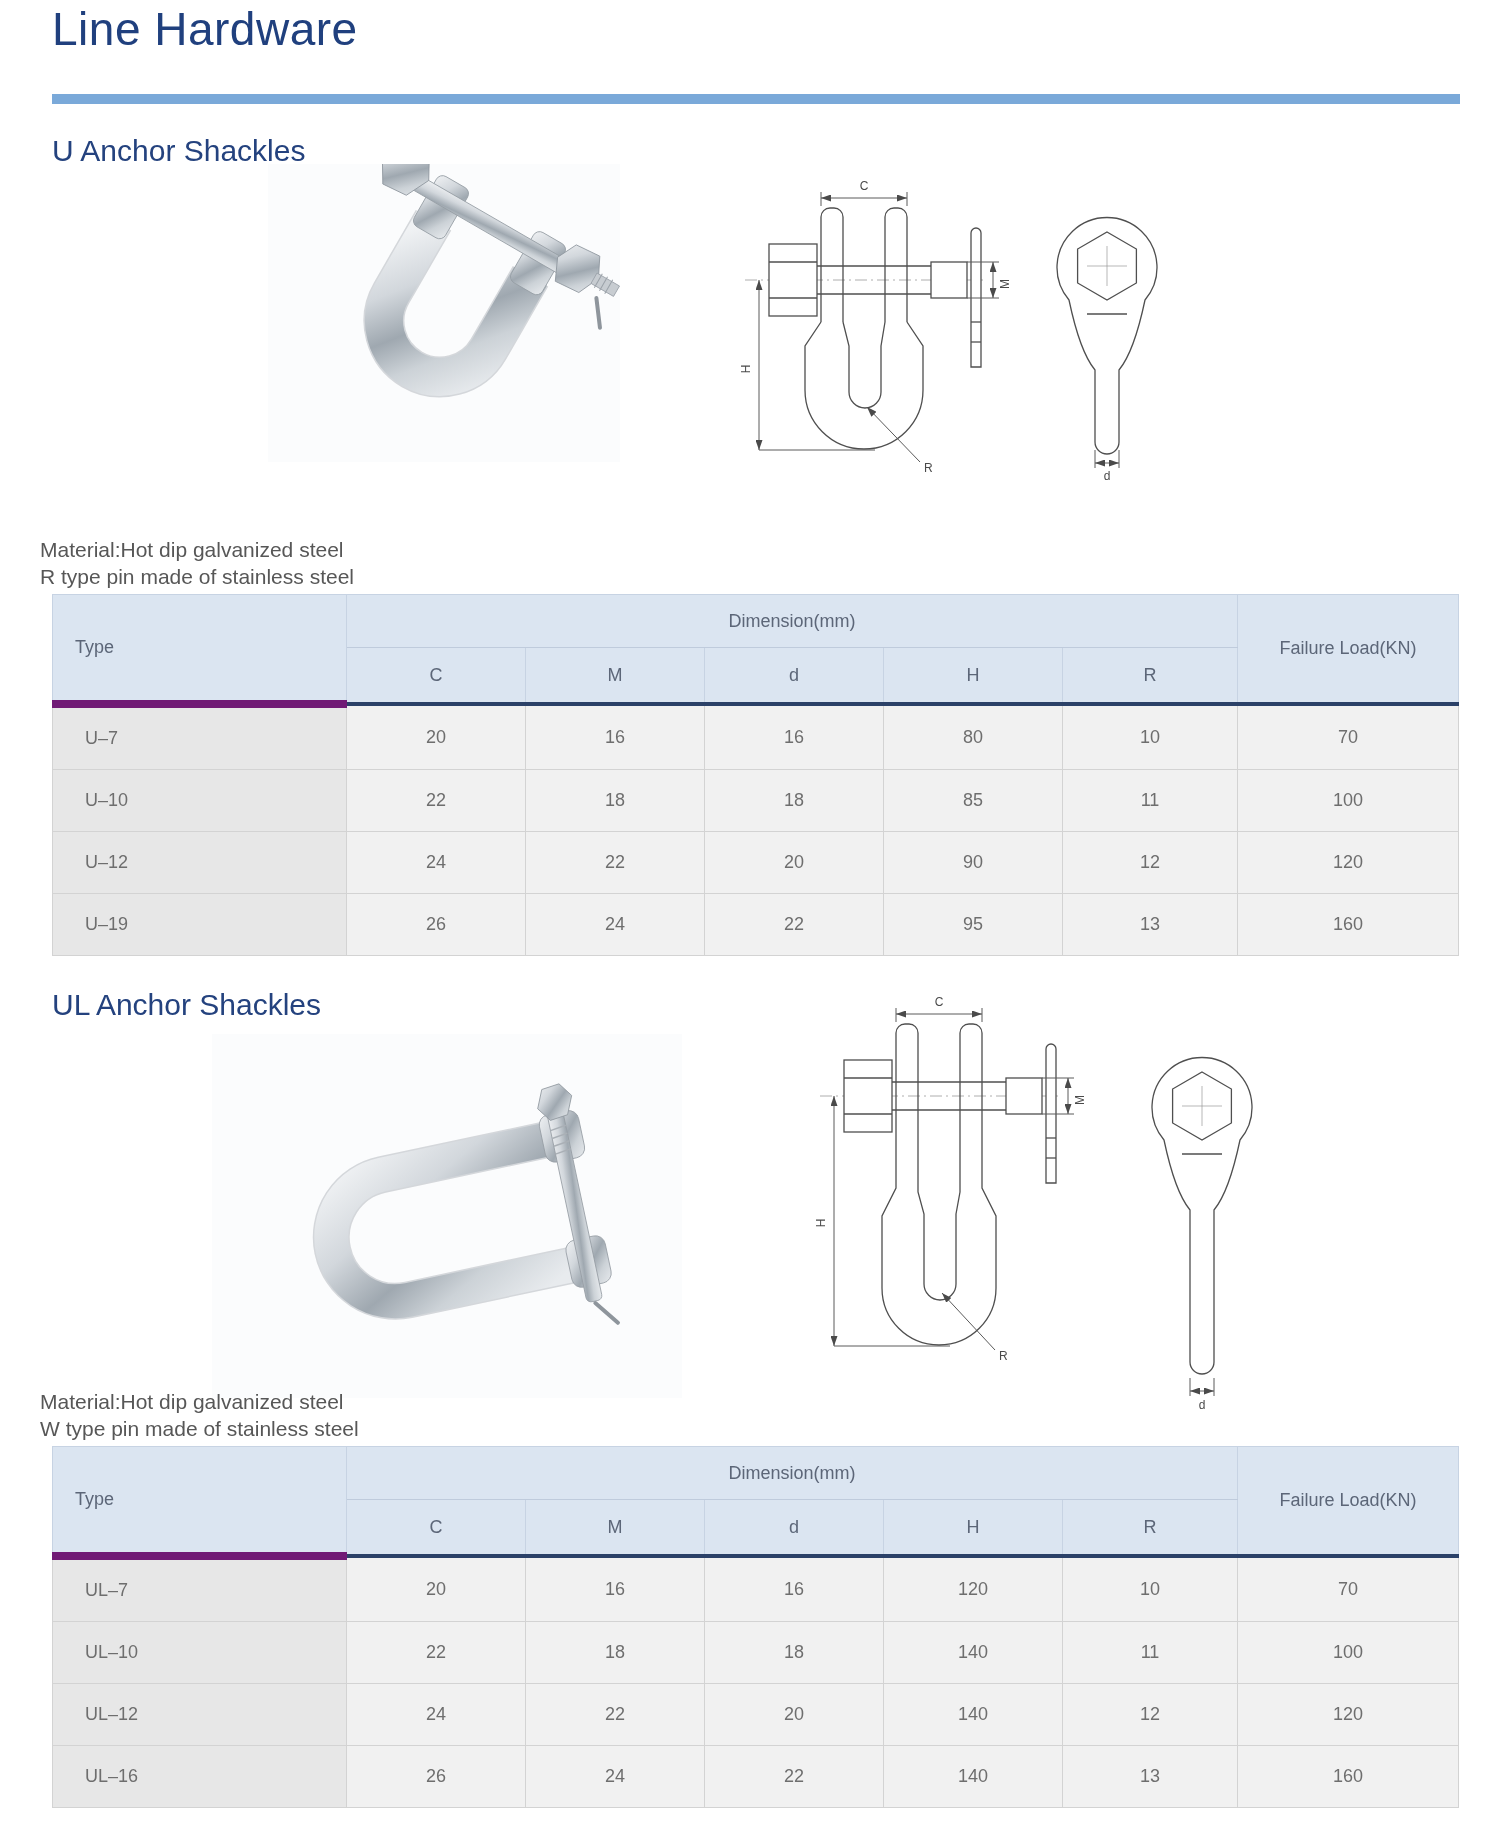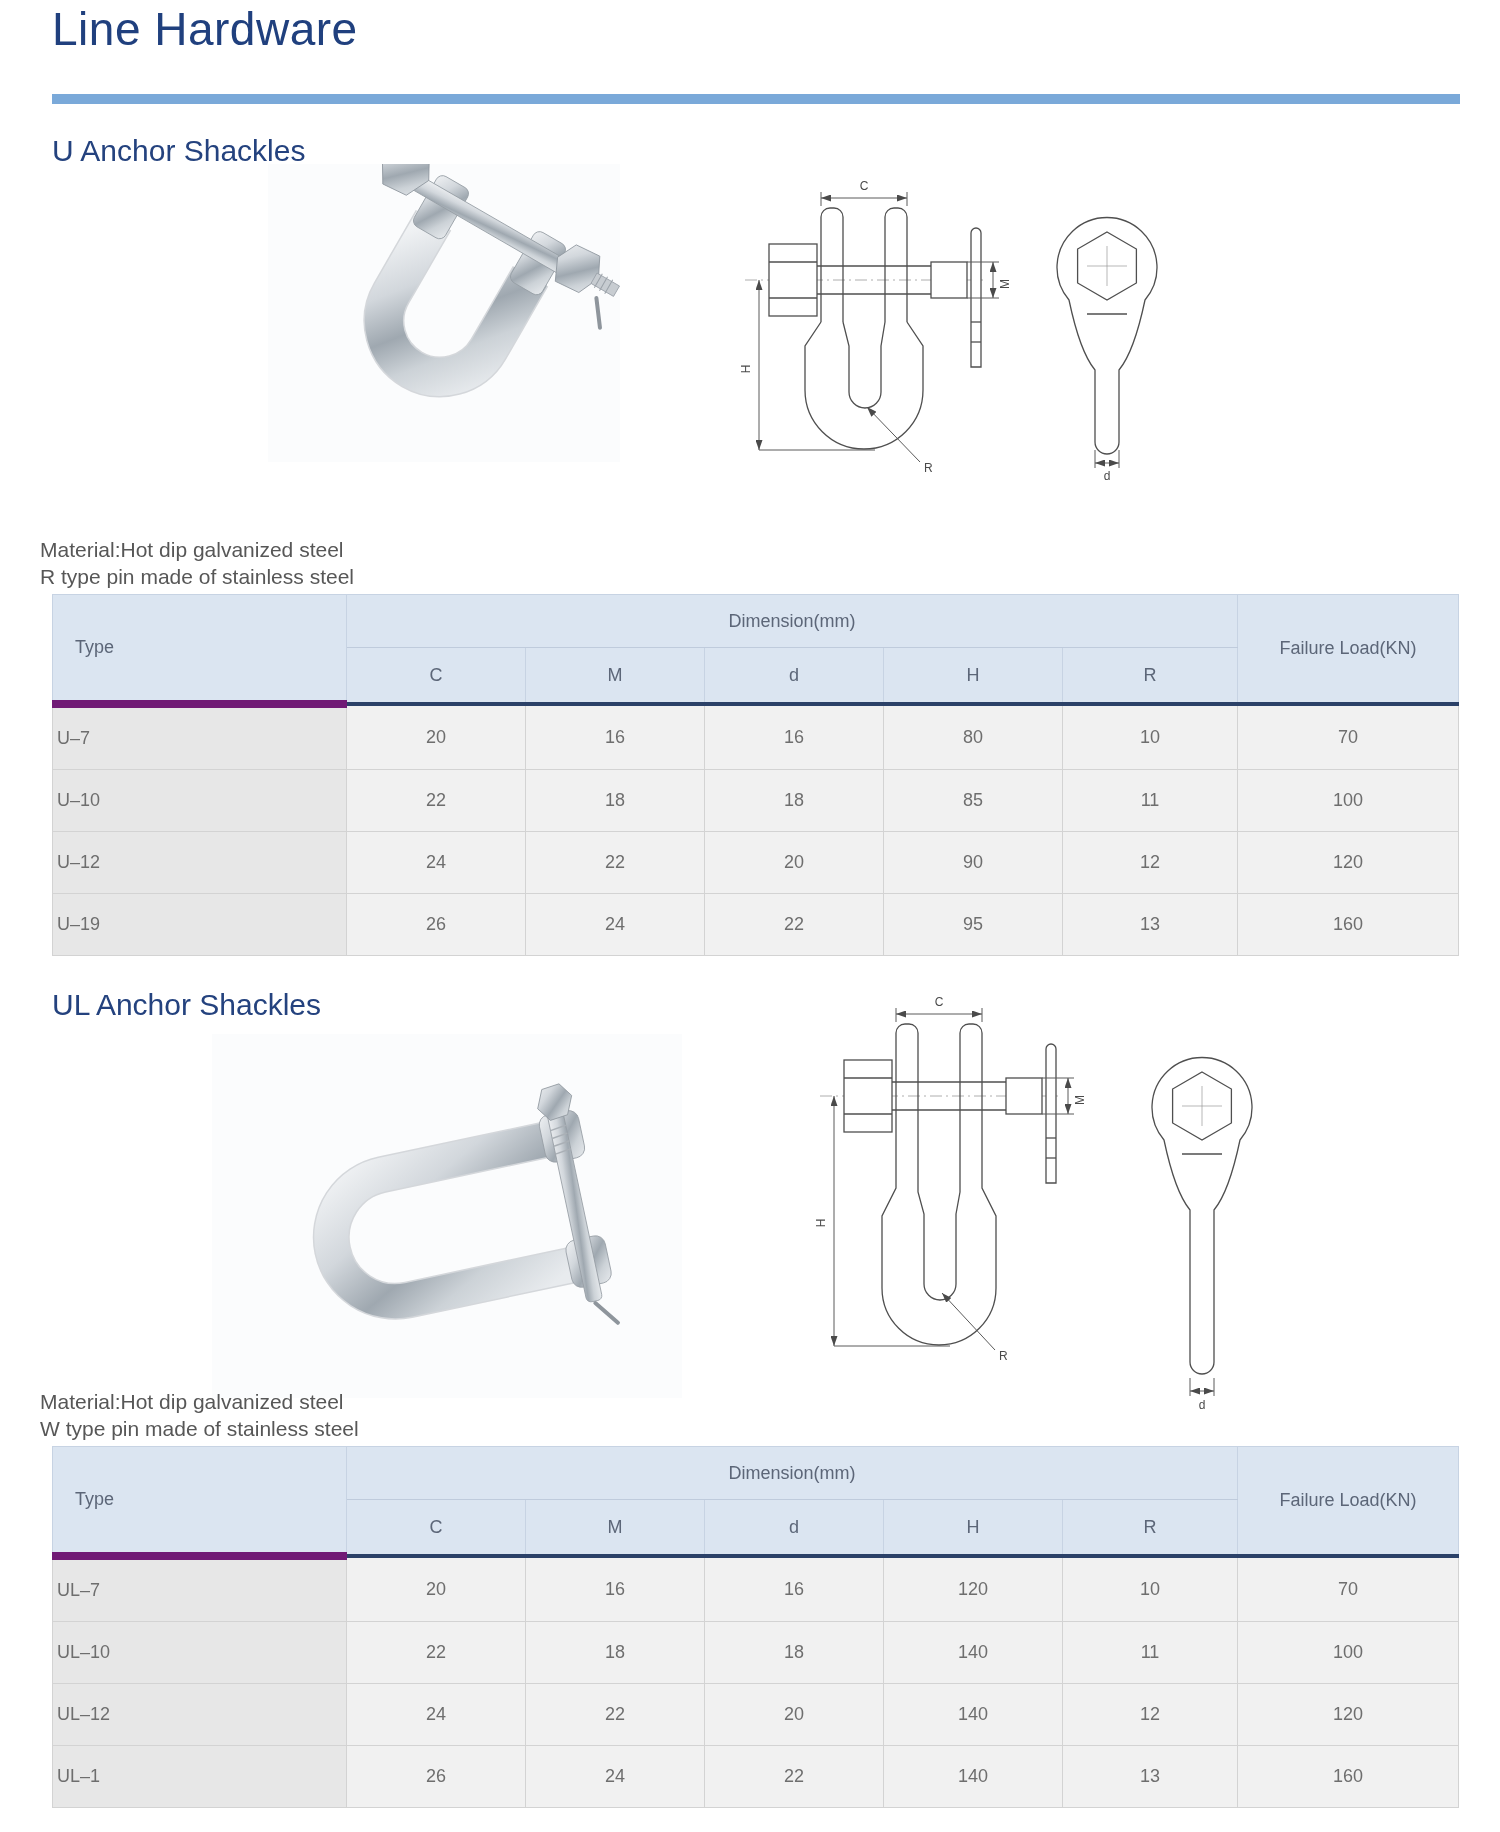--- a/index.html
+++ b/index.html
@@ -18,21 +18,21 @@
   .t2{top:1446px;}
   table{border-collapse:collapse;table-layout:fixed;width:1406px;}
   thead th{background:#dbe5f1;font-weight:400;font-size:18px;color:#5c6678;
            border:1px solid #c7d3e3;height:48px;text-align:center;}
   th.type-h{text-align:left;padding-left:22px;border-bottom:8px solid #701a75;}
   th.fail-h{border-bottom:4px solid #2b4168;}
   th.dim-h{border-bottom:1px solid #bfcbdc;height:50px;margin-top:20px;}
   thead tr.sub th{border-bottom:4px solid #2b4168;height:52px;}
   tbody td{background:#f1f1f1;border:1px solid #d3d3d3;height:59px;text-align:center;
            font-size:18px;color:#6e6e6e;}
-  tbody td.type{background:#e7e7e7;text-align:left;padding-left:4px;}
+  tbody td.type{background:#e7e7e7;text-align:left;padding-left:32px;}
   .ph,.dr{position:absolute;}
   svg text{font-family:"Liberation Sans",sans-serif;fill:#4a4a4a;}
   .dimtxt{font-size:12px;}
 </style>
 </head>
 <body>
 
 <div class="page">
 
   <div class="title">Line Hardware</div>
@@ -346,21 +346,21 @@
         <tr>
           <td class="type">UL–12</td>
           <td>24</td>
           <td>22</td>
           <td>20</td>
           <td>140</td>
           <td>12</td>
           <td>120</td>
         </tr>
         <tr>
-          <td class="type">UL–1</td>
+          <td class="type">UL–16</td>
           <td>26</td>
           <td>24</td>
           <td>22</td>
           <td>140</td>
           <td>13</td>
           <td>160</td>
         </tr>
       </tbody>
     </table>
   </div>

